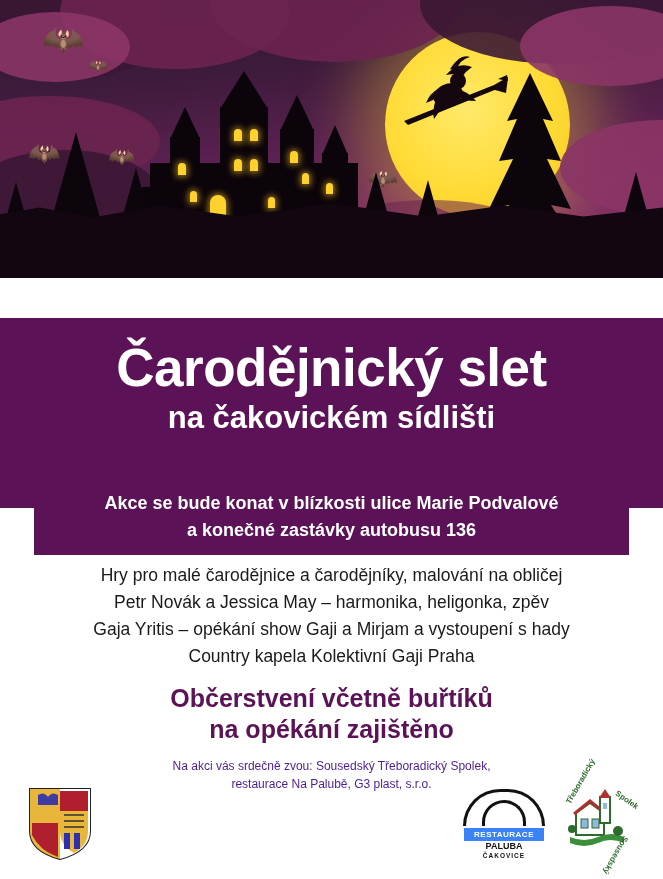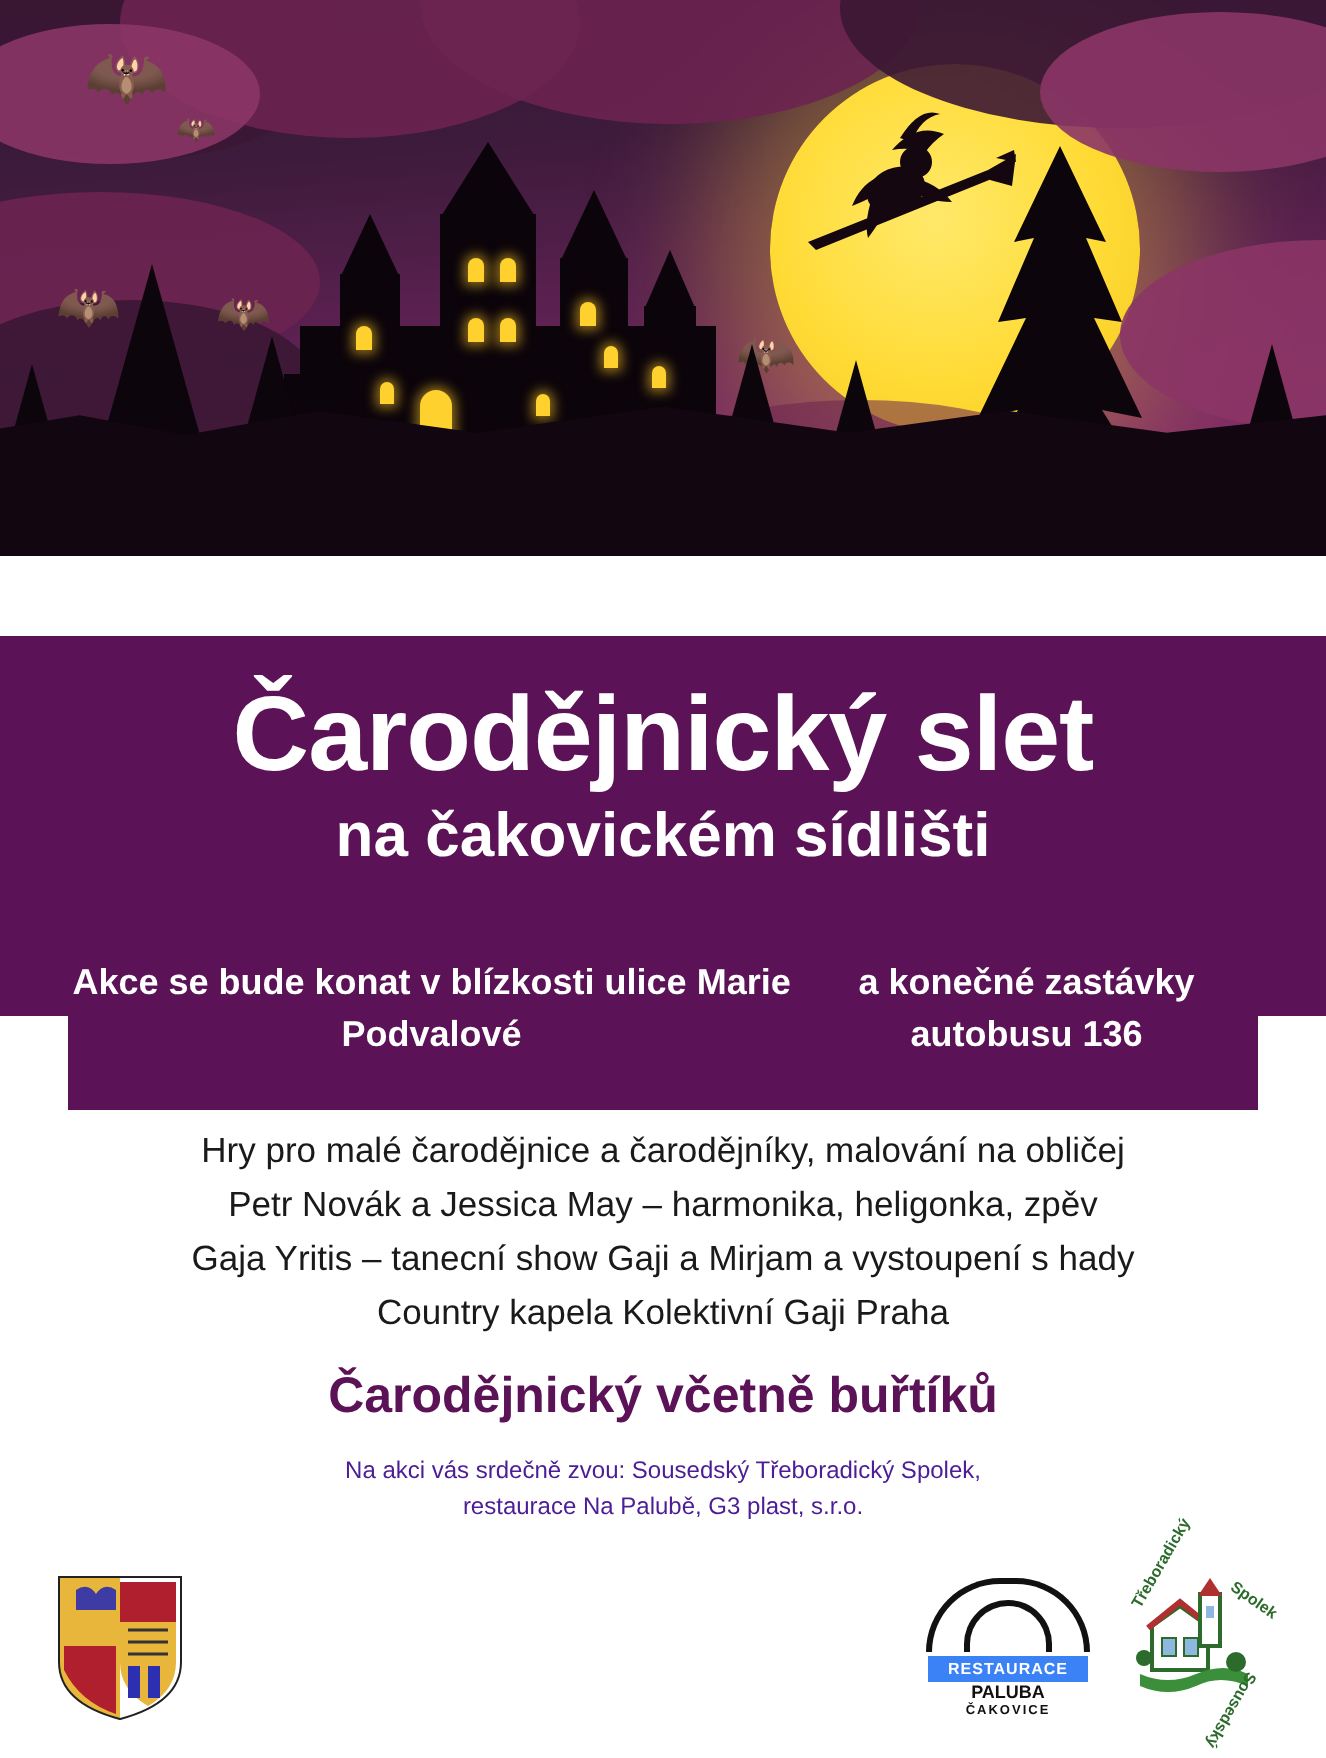--- a/index.html
+++ b/index.html
@@ -140,21 +140,21 @@
 
   
   .band-loc {
     position: absolute;
     left: 34px; top: 478px;
     width: 595px; height: 77px;
     background: #5b1256;
     color: #ffffff;
     text-align: center;
     display: flex;
-    flex-direction: row;
+    flex-direction: column;
     justify-content: center;
     line-height: 1.45;
   }
   .band-loc div {
     font-size: 18px;
     font-weight: bold;
   }
 
   
   .body-text {
@@ -355,25 +355,26 @@
 
   <div class="band-loc">
     <div>Akce se bude konat v blízkosti ulice Marie Podvalové</div>
     <div>a konečné zastávky autobusu 136</div>
   </div>
 
   <div class="body-text">
     <div class="prog">
       <div>Hry pro malé čarodějnice a čarodějníky, malování na obličej</div>
       <div>Petr Novák a Jessica May – harmonika, heligonka, zpěv</div>
-      <div>Gaja Yritis – tanecní show Gaji a Mirjam a vystoupení s hady</div>
+      <div>Gaja Yritis – opékání show Gaji a Mirjam a vystoupení s hady</div>
       <div>Country kapela Kolektivní Gaji Praha</div>
     </div>
     <div class="refresh">
-      <div>Čarodějnický včetně buřtíků</div>
+      <div>Občerstvení včetně buřtíků</div>
+      <div>na opékání zajištěno</div>
     </div>
     <div class="invite">
       <div>Na akci vás srdečně zvou: Sousedský Třeboradický Spolek,</div>
       <div>restaurace Na Palubě, G3 plast, s.r.o.</div>
     </div>
   </div>
 
   <div class="logos">
 
     <div class="crest">

